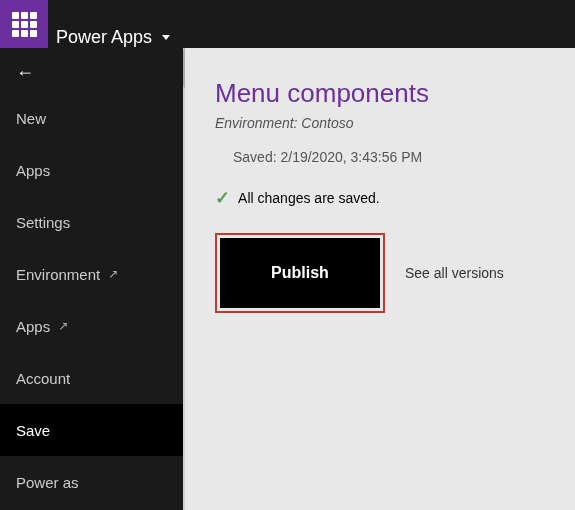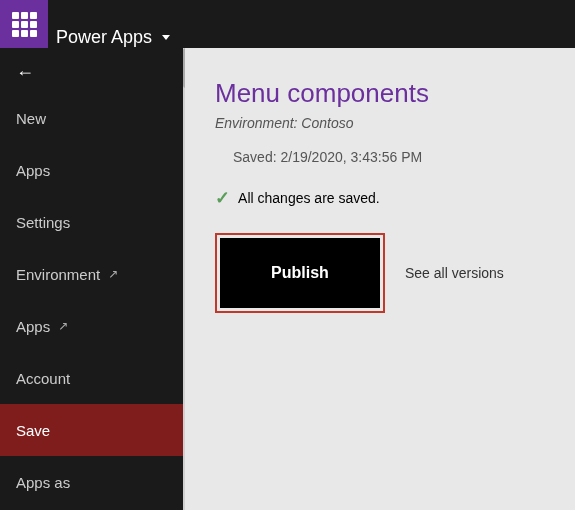--- a/index.html
+++ b/index.html
@@ -101,21 +101,21 @@
       align-items: center;
       padding: 14px 16px;
       color: #cccccc;
       font-size: 15px;
       cursor: pointer;
       height: 52px;
       gap: 8px;
     }
 
     .nav-item.save-active {
-      background: #7f1d1d;
+      background: #000000;
       color: white;
     }
 
     .external-icon {
       font-size: 12px;
       color: #aaa;
     }
 
     
     .main-content {
@@ -261,21 +261,21 @@
     <span>Apps</span>
     <span class="external-icon">↗</span>
   </div>
   <div class="nav-item">
     <span>Account</span>
   </div>
   <div class="nav-item save-active">
     <span>Save</span>
   </div>
   <div class="nav-item">
-    <span>Apps as</span>
+    <span>Power as</span>
   </div>
 </div>
 
 <div class="scrollbar-track">
   <div class="scrollbar-thumb"></div>
 </div>
 
 <div class="main-content">
   <div class="content-title">Menu components</div>
   <div class="content-env">Environment: Contoso</div>

